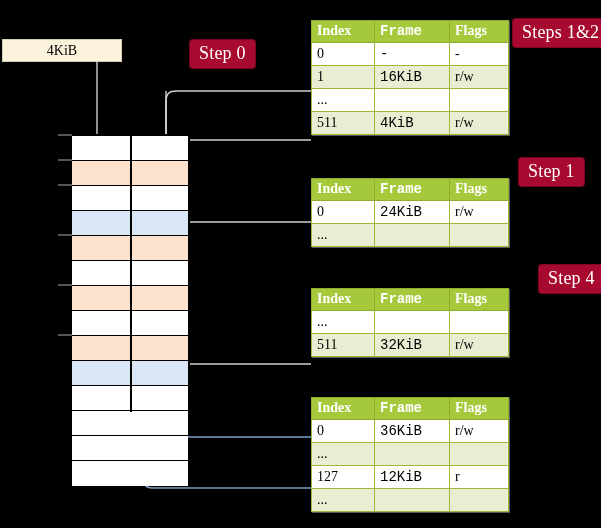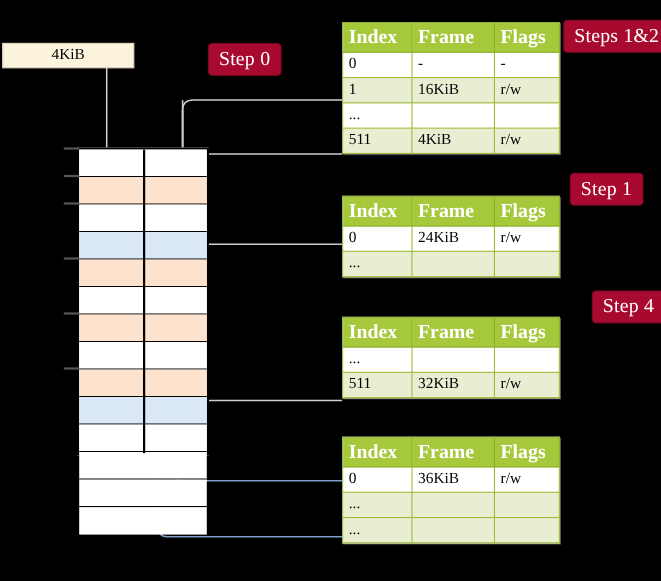--- a/index.html
+++ b/index.html
@@ -27,27 +27,27 @@
   .memrow.last{border-bottom:none;}
   .vdiv{position:absolute;top:0;bottom:0;width:1.5px;background:#000;}
   .tick{position:absolute;height:1.5px;background:#555;}
 
   
   table.pt{position:absolute;border-collapse:collapse;
            font-family:"Liberation Serif", serif;font-size:14px;
            background:#fff;box-shadow:1px 1px 0 0 rgba(255,255,255,.35);}
   table.pt th{background:#a6c93c;color:#ffffff;font-weight:bold;
               text-align:left;padding:2px 5px 3px 5px;
-              border:1px solid #8fae2f;font-size:18px;}
+              border:1px solid #8fae2f;font-size:14px;}
   table.pt td{border:1px solid #9bbb37;padding:2px 5px 3px 5px;
               color:#000;height:17px;vertical-align:middle;}
   table.pt tr.alt td{background:#e9eed3;}
   table.pt tr.plain td{background:#ffffff;}
   table.pt td.hl{background:#fbf79a;}
-  .cw1{width:52px;}.cw2{width:64px;}.cw3{width:48px;}
+  .cw1{width:52px;}.cw2{width:64px;font-family:Liberation Mono, monospace;}.cw3{width:48px;}
 
   svg.wires{position:absolute;left:0;top:0;width:601px;height:528px;
             pointer-events:none;}
 </style>
 </head>
 <body>
 
 <div class="root">
 
   <svg class="wires" viewBox="0 0 601 528">
@@ -202,20 +202,25 @@
           <tr class="plain">
             <td class="cw1">0</td>
             <td class="cw2">36KiB</td>
             <td class="cw3">r/w</td>
           </tr>
           <tr class="alt">
             <td class="cw1">...</td>
             <td class="cw2"></td>
             <td class="cw3"></td>
           </tr>
+          <tr class="plain">
+            <td class="cw1">127</td>
+            <td class="cw2">12KiB</td>
+            <td class="cw3">r</td>
+          </tr>
           <tr class="alt">
             <td class="cw1">...</td>
             <td class="cw2"></td>
             <td class="cw3"></td>
           </tr>
         </tbody>
       </table>
     </div>
 
 </div>

